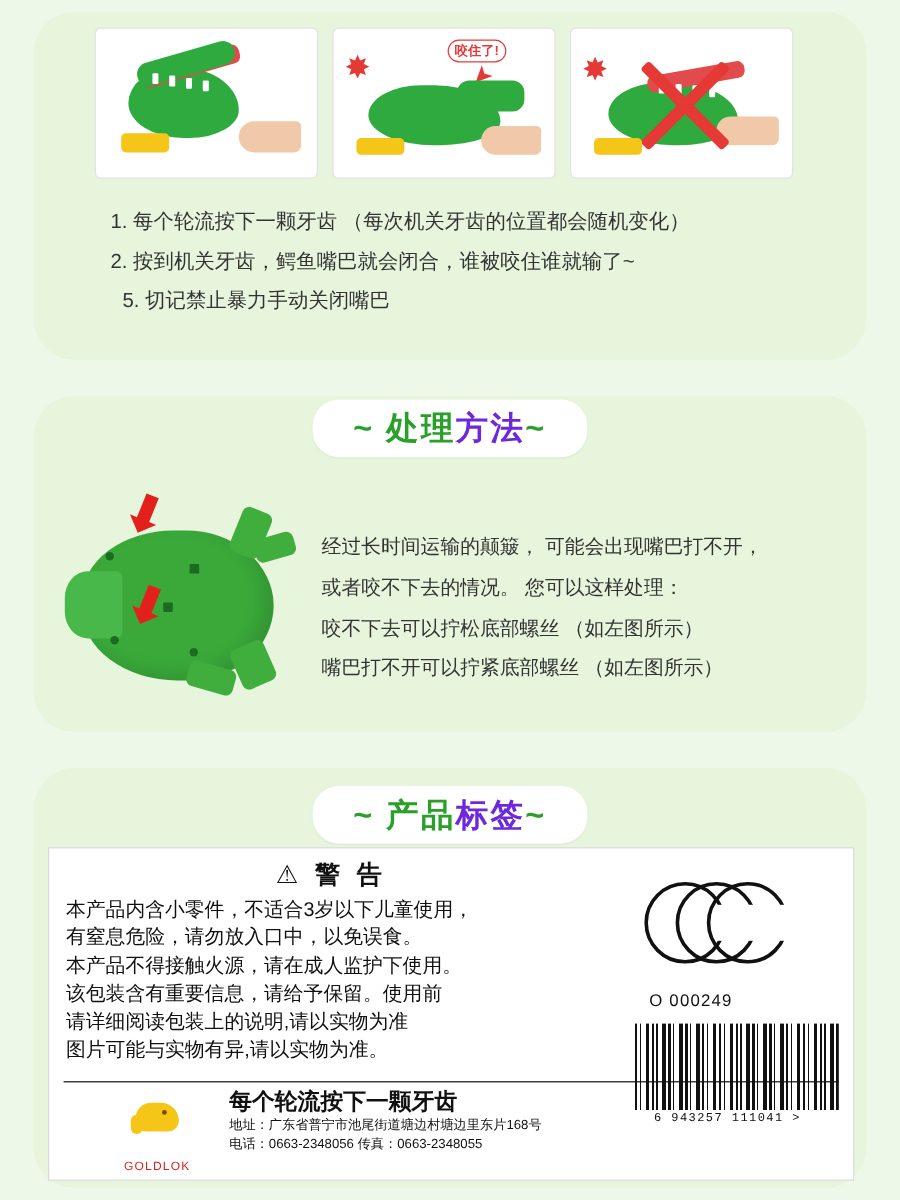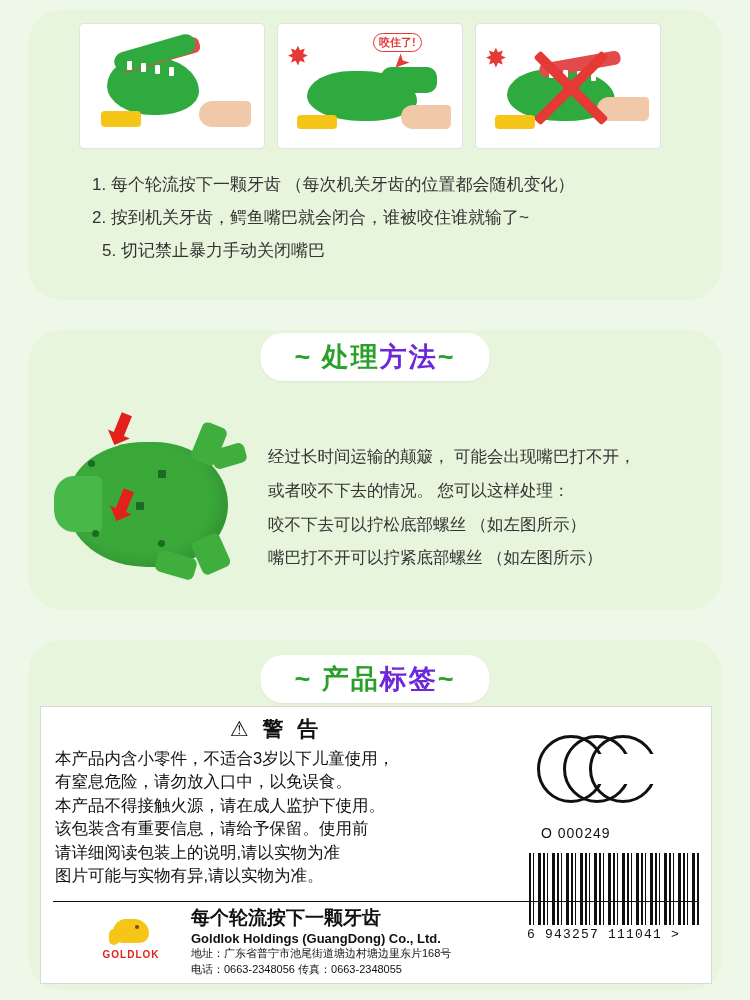--- a/index.html
+++ b/index.html
@@ -158,21 +158,21 @@
   .brand .elephant .b{
     position:absolute;left:4px;top:6px;width:36px;height:24px;background:#f5c518;border-radius:14px 16px 10px 10px;
   }
   .brand .elephant .trunk{
     position:absolute;left:0px;top:16px;width:10px;height:16px;background:#f5c518;border-radius:6px;
   }
   .brand .elephant .eye{
     position:absolute;left:26px;top:12px;width:4px;height:4px;background:#7a4a00;border-radius:50%;
   }
   .brand .bname{
-    margin-top:2px;font-size:10px;font-weight:bold;color:#e2211c;letter-spacing:1px;
+    margin-top:20px;font-size:10px;font-weight:normal;color:#e2211c;letter-spacing:1px;
   }
   
   .ccc{
     position:absolute;left:496px;top:20px;width:150px;height:86px;
   }
   .ccc .c{
     position:absolute;width:62px;height:62px;border:3px solid #111;border-radius:50%;
   }
   .ccc .c:after{
     content:"";position:absolute;right:-4px;top:16px;width:26px;height:30px;background:#fff;
@@ -183,23 +183,23 @@
   .ccc-code{
     position:absolute;left:500px;top:118px;font-size:14px;color:#111;letter-spacing:1px;
   }
   
   .barcode{
     position:absolute;left:488px;top:146px;width:170px;height:72px;
     background:
       repeating-linear-gradient(90deg,#111 0 2px,#fff 2px 4px,#111 4px 5px,#fff 5px 9px,#111 9px 12px,#fff 12px 14px);
   }
   .barcode-num{
-    position:absolute;left:486px;top:220px;width:176px;
+    position:absolute;left:504px;top:220px;width:176px;
     font-family:"Liberation Mono","DejaVu Sans Mono",monospace;
-    font-size:13px;letter-spacing:1.2px;color:#111;
+    font-size:10px;letter-spacing:1.2px;color:#111;
   }
 </style>
 </head>
 <body>
 
 <div class="panel" id="panel-instructions"></div>
 <div class="panel" id="panel-fix"></div>
 <div class="panel" id="panel-label"></div>
 
 <div class="photo-strip">
@@ -312,17 +312,16 @@
     <div class="elephant">
       <div class="b"></div>
         <div class="trunk"></div>
         <div class="eye"></div>
     </div>
     <div class="bname">GOLDLOK</div>
   </div>
 
   <div class="company">
     <div class="cn">每个轮流按下一颗牙齿</div>
-    <div class="en">Goldlok Holdings (GuangDong) Co., Ltd.</div>
     <div class="addr">地址：广东省普宁市池尾街道塘边村塘边里东片168号</div>
     <div class="addr">电话：0663-2348056     传真：0663-2348055</div>
   </div>
 </div>
 
 </body></html>

